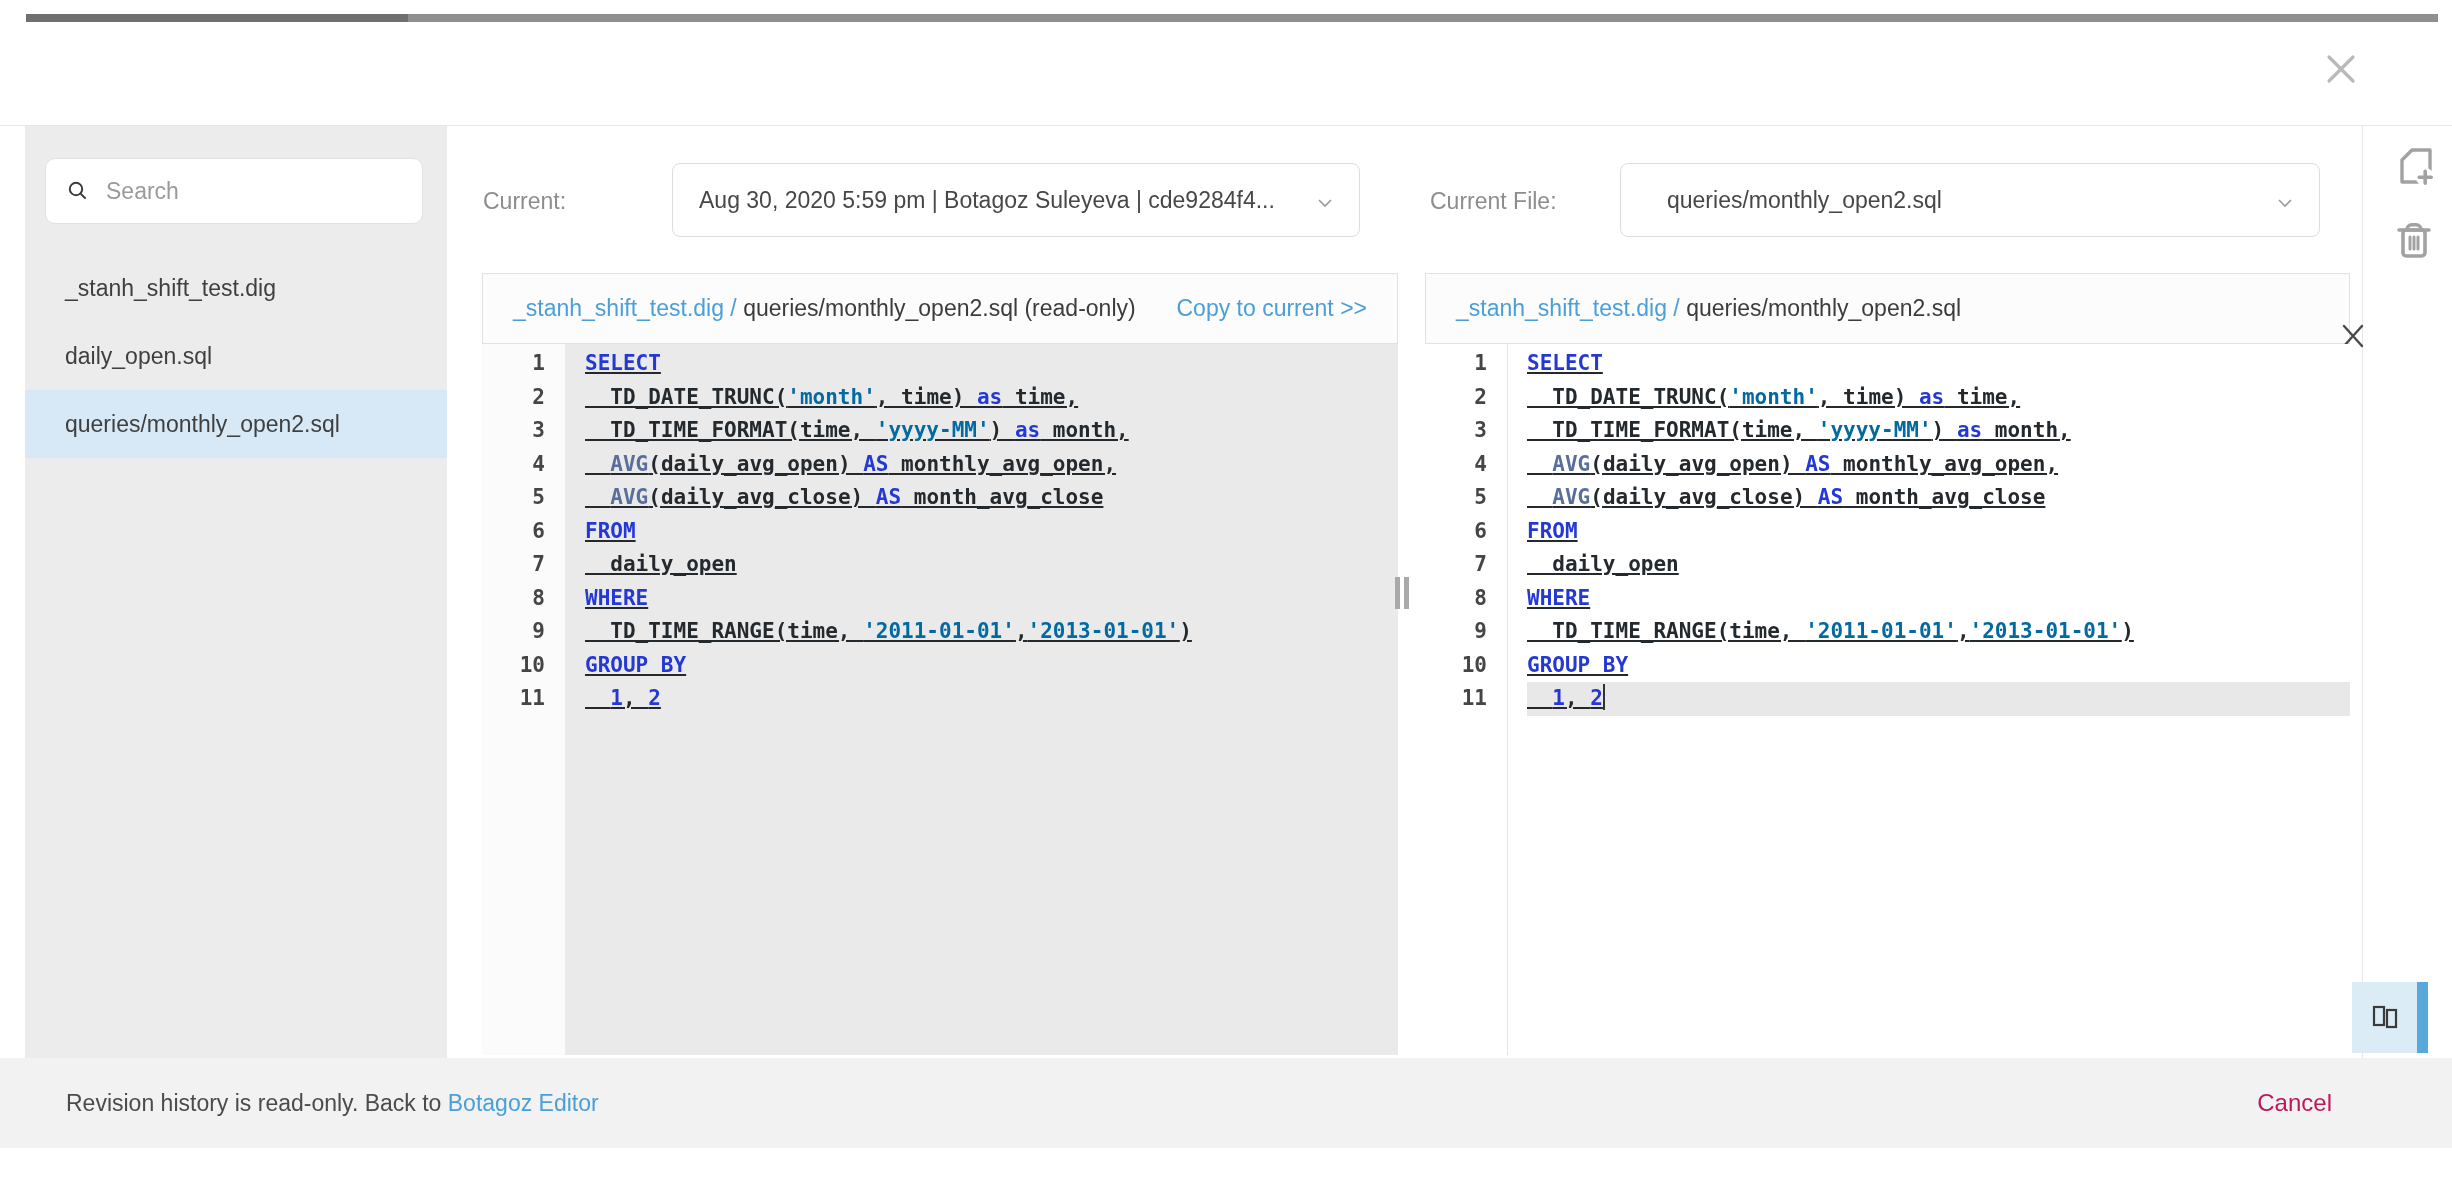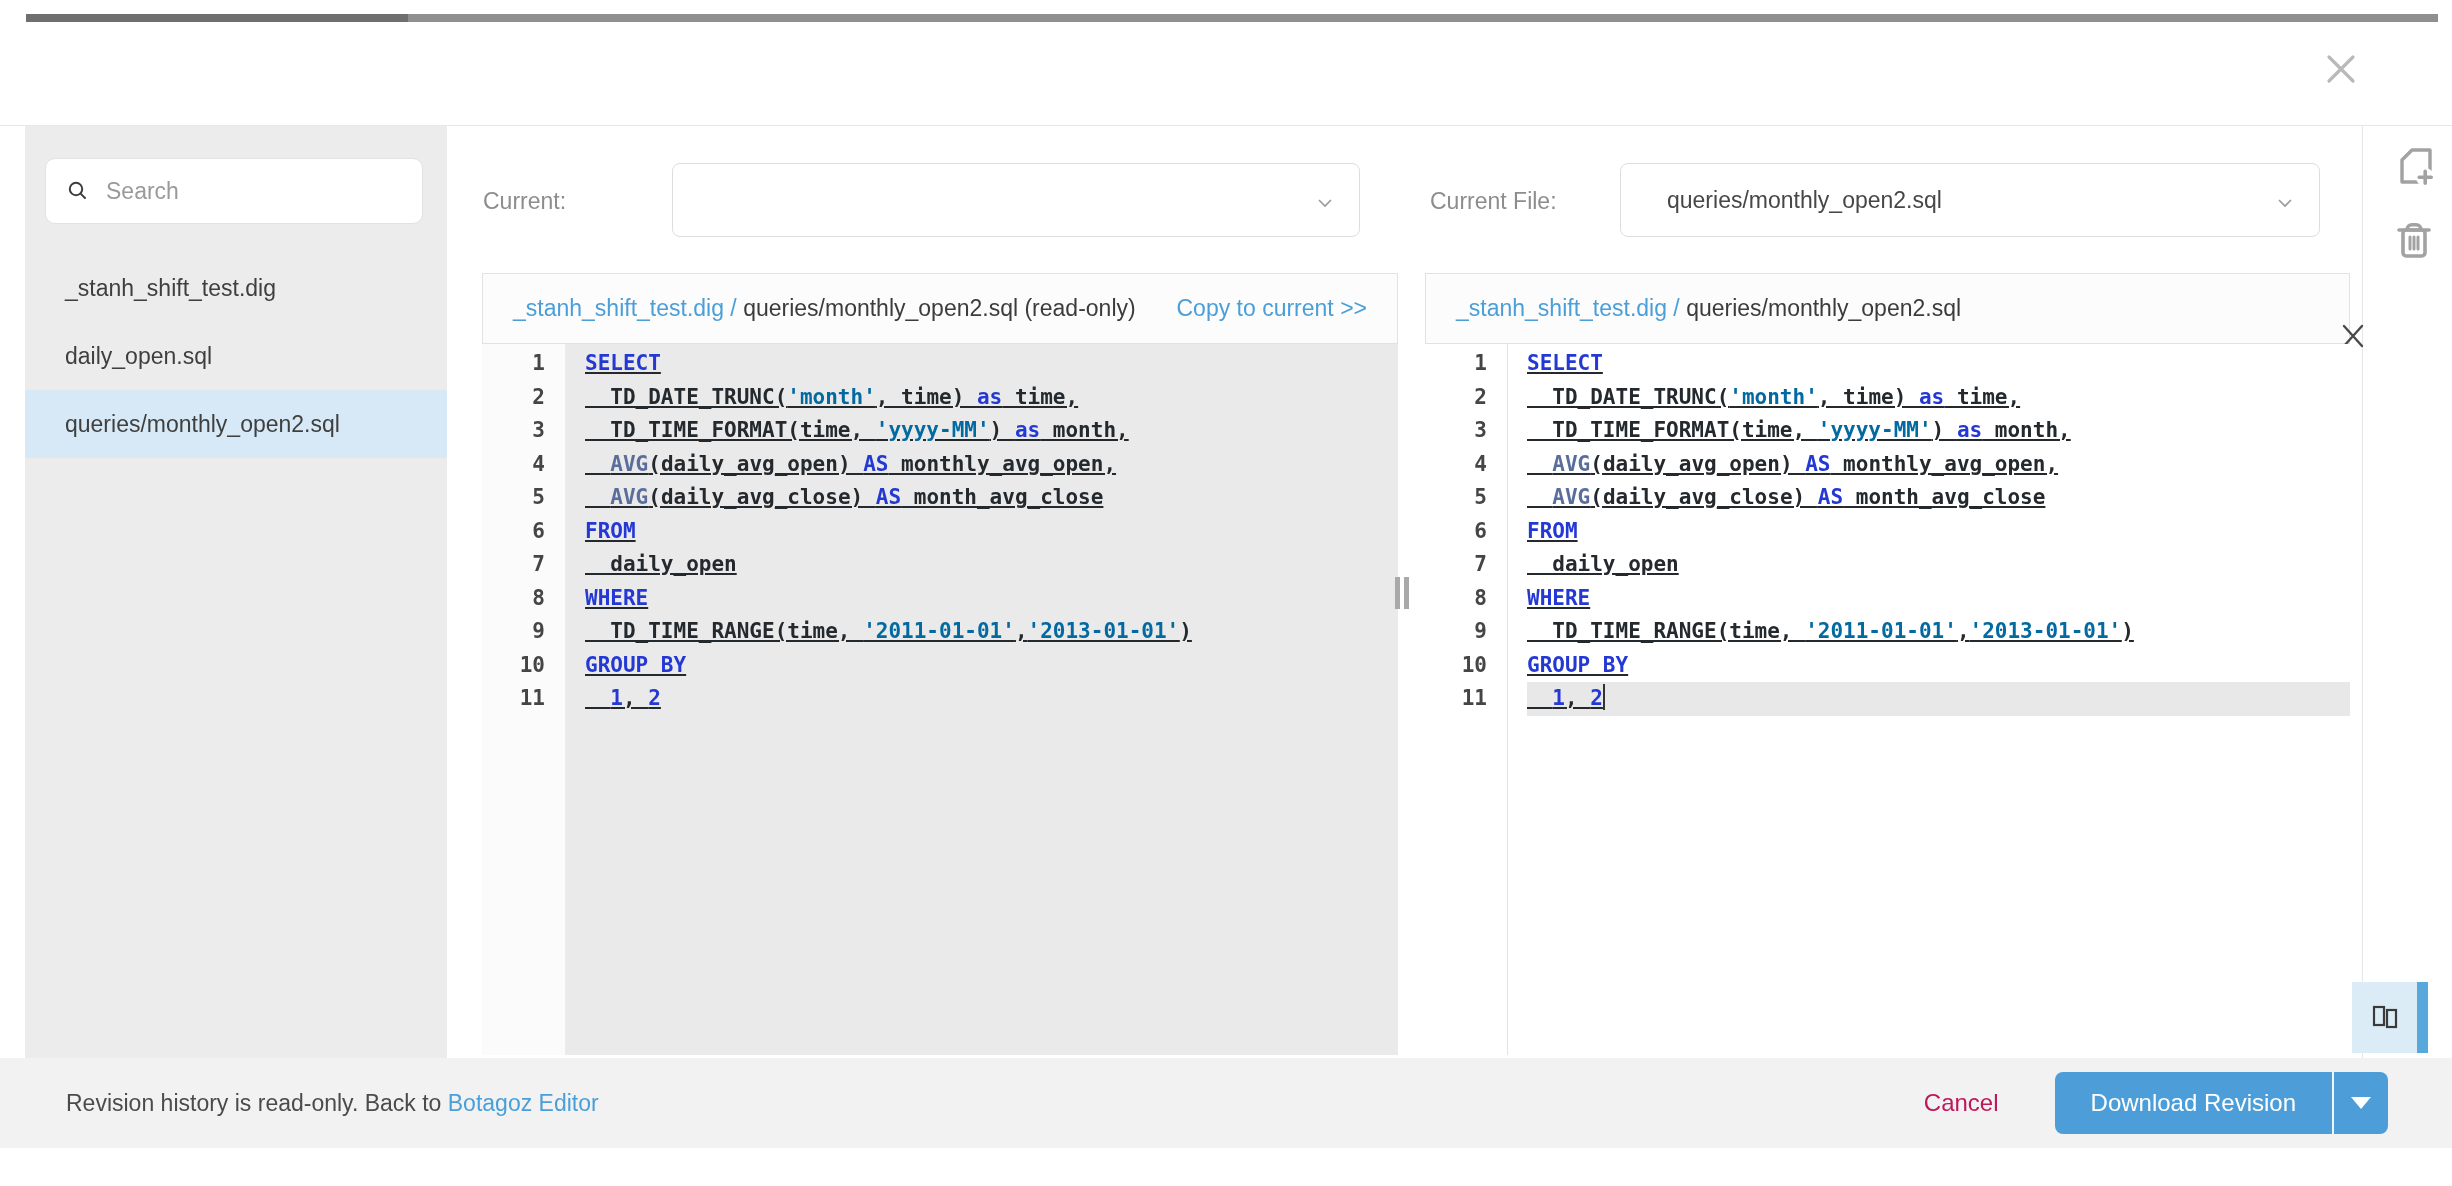--- a/index.html
+++ b/index.html
@@ -111,20 +111,21 @@
     </div>
     <div class="file-list">
         <div class="file-item">_stanh_shift_test.dig</div>
         <div class="file-item">daily_open.sql</div>
         <div class="file-item selected">queries/monthly_open2.sql</div>
       </div>
   </div>
 
   <div class="tb-label version">Current:</div>
   <div class="select version">
+    <span>Aug 30, 2020 5:59 pm | Botagoz Suleyeva | cde9284f4...</span>
     <span class="chev"><svg width="16" height="10" viewBox="0 0 16 10">
           <polyline points="2,2 8,8 14,2" stroke="#9a9a9a" stroke-width="1.6" fill="none"></polyline>
         </svg></span>
   </div>
   <div class="tb-label current">Current File:</div>
   <div class="select current">
     <span>queries/monthly_open2.sql</span>
     <span class="chev"><svg width="16" height="10" viewBox="0 0 16 10">
           <polyline points="2,2 8,8 14,2" stroke="#9a9a9a" stroke-width="1.6" fill="none"></polyline>
         </svg></span>
@@ -209,22 +210,15 @@
         </div>
       <div class="lines"><div class="line"><span class="tk-k">SELECT</span></div><div class="line"><span class="tk-p">  TD_DATE_TRUNC(</span><span class="tk-s">'month'</span><span class="tk-p">, time) </span><span class="tk-k">as</span><span class="tk-p"> time,</span></div><div class="line"><span class="tk-p">  TD_TIME_FORMAT(time, </span><span class="tk-s">'yyyy-MM'</span><span class="tk-p">) </span><span class="tk-k">as</span><span class="tk-p"> month,</span></div><div class="line"><span class="tk-p">  </span><span class="tk-b">AVG</span><span class="tk-p">(daily_avg_open) </span><span class="tk-k">AS</span><span class="tk-p"> monthly_avg_open,</span></div><div class="line"><span class="tk-p">  </span><span class="tk-b">AVG</span><span class="tk-p">(daily_avg_close) </span><span class="tk-k">AS</span><span class="tk-p"> month_avg_close</span></div><div class="line"><span class="tk-k">FROM</span></div><div class="line"><span class="tk-p">  daily_open</span></div><div class="line"><span class="tk-k">WHERE</span></div><div class="line"><span class="tk-p">  TD_TIME_RANGE(time, </span><span class="tk-s">'2011-01-01'</span><span class="tk-p">,</span><span class="tk-s">'2013-01-01'</span><span class="tk-p">)</span></div><div class="line"><span class="tk-k">GROUP BY</span></div><div class="line active"><span class="tk-p">  </span><span class="tk-n">1</span><span class="tk-p">, </span><span class="tk-n">2</span><span class="cursor"></span></div></div>
     </div>
   </section>
 
   <footer class="footer">
     <span class="footer-note">Revision history is read-only. Back to </span>
       <span class="footer-note footer-link">Botagoz Editor</span>
     <span class="spacer"></span>
     <span class="cancel-link">Cancel</span>
-    <div class="split-btn">
-      <span class="main">Download Revision</span>
-      <span class="gap"></span>
-      <span class="caret">
-          <span class="tri-down"></span>
-        </span>
-    </div>
   </footer>
 
 </div>
 
 </body></html>

